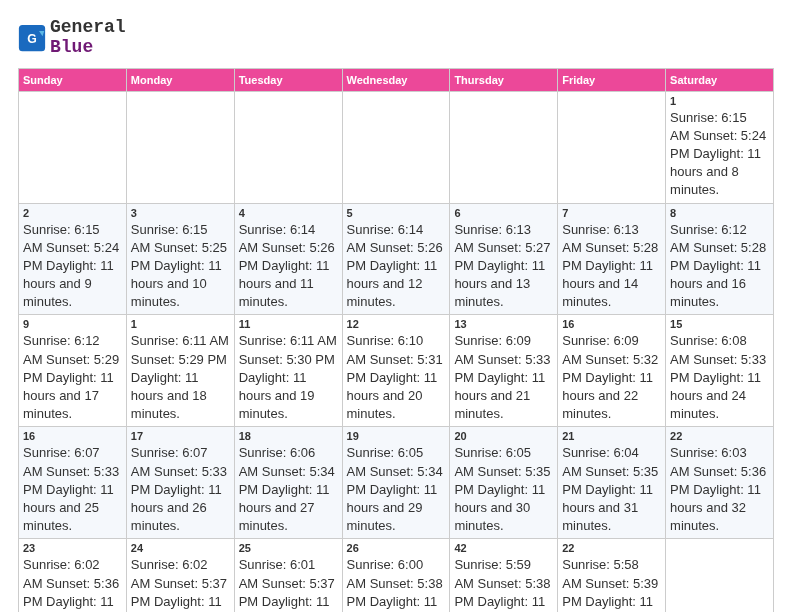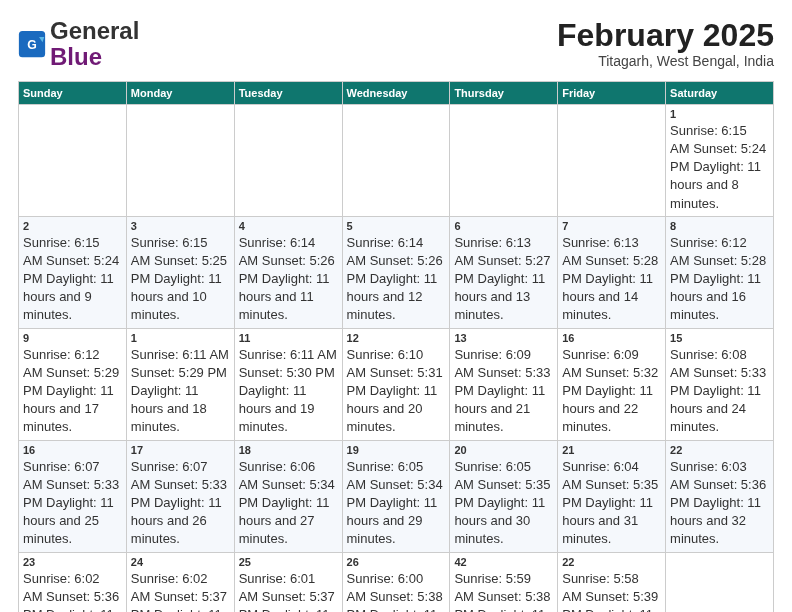--- a/index.html
+++ b/index.html
@@ -20,23 +20,24 @@
       justify-content: space-between;
       align-items: flex-start;
       margin-bottom: 10px;
     }
     .logo {
       display: flex;
       align-items: center;
       gap: 4px;
     }
     .logo-text {
-      font-size: 24px;
+      font-size: 18px;
       font-weight: bold;
       line-height: 1.1;
+      font-family: Liberation Mono, monospace;
     }
     .logo-general { color: #333; }
     .logo-blue { color: #701a75; }
     .logo-icon {
       width: 28px;
       height: 28px;
     }
     .title-block {
       text-align: right;
     }
@@ -49,21 +50,21 @@
     .location {
       font-size: 14px;
       color: #444;
     }
     .calendar {
       width: 100%;
       border-collapse: collapse;
       table-layout: fixed;
     }
     .calendar th {
-      background-color: #0f766e;
+      background-color: #ec4899;
       color: #fff;
       font-size: 11px;
       font-weight: bold;
       padding: 5px 4px;
       text-align: left;
       border: 1px solid #ccc;
     }
     .calendar td {
       border: 1px solid #ccc;
       vertical-align: top;
@@ -104,24 +105,20 @@
         <text x="16" y="22" font-size="14" font-weight="bold" fill="white" text-anchor="middle" font-family="Arial">G</text>
         <polygon points="24,8 30,8 28,14" fill="#5cb8e6"></polygon>
       </svg>
       <div>
         <div class="logo-text">
           <span class="logo-general">General</span><br>
           <span class="logo-blue">Blue</span>
         </div>
       </div>
     </div>
-    <div class="title-block">
-      <div class="month-title">February 2025</div>
-      <div class="location">Titagarh, West Bengal, India</div>
-    </div>
   </div>
 
   <table class="calendar">
     <thead>
       <tr>
         <th>Sunday</th>
         <th>Monday</th>
         <th>Tuesday</th>
         <th>Wednesday</th>
         <th>Thursday</th>

